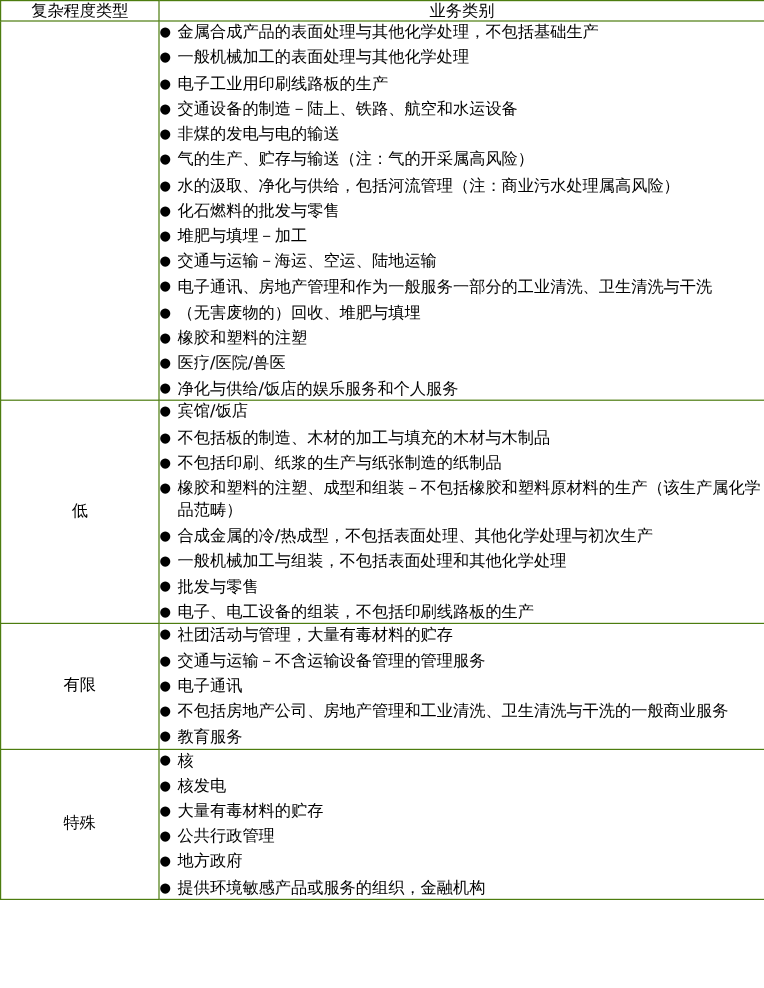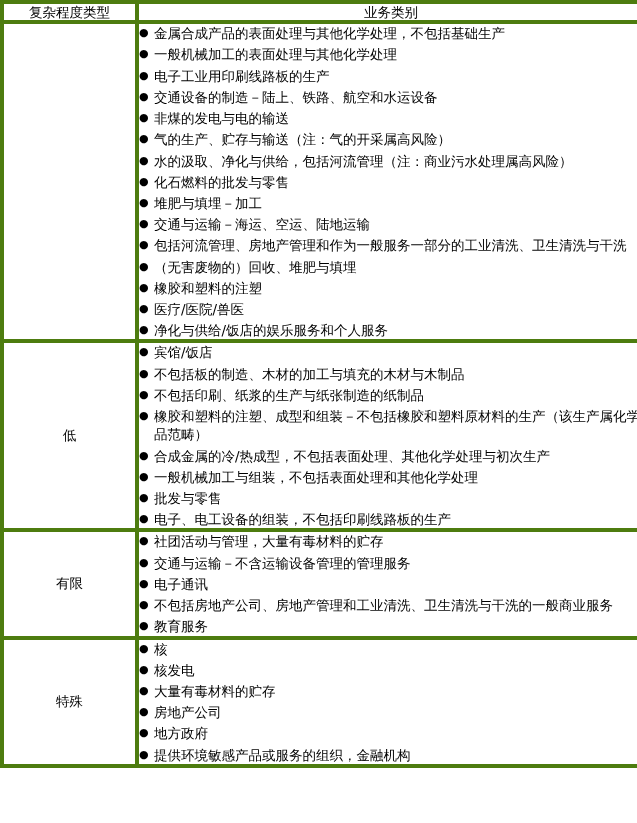--- a/index.html
+++ b/index.html
@@ -20,21 +20,21 @@
     box-sizing: border-box;
     position: relative;
   }
   table.risk-table {
     border-collapse: collapse;
     width: 635px;
     margin: 0;
     table-layout: fixed;
   }
   table.risk-table td, table.risk-table th {
-    border: 4px solid #4d7c0f;
+    border: 1px solid #4d7c0f;
     vertical-align: middle;
     padding: 0;
     margin-left: 31px;
   }
   .col-cat {
     width: 131px;
   }
   .col-biz {
     width: 504px;
   }
@@ -97,21 +97,21 @@
               <li><span class="bullet">●</span><span>金属合成产品的表面处理与其他化学处理，不包括基础生产</span></li>
               <li><span class="bullet">●</span><span>一般机械加工的表面处理与其他化学处理</span></li>
               <li><span class="bullet">●</span><span>电子工业用印刷线路板的生产</span></li>
               <li><span class="bullet">●</span><span>交通设备的制造－陆上、铁路、航空和水运设备</span></li>
               <li><span class="bullet">●</span><span>非煤的发电与电的输送</span></li>
               <li><span class="bullet">●</span><span>气的生产、贮存与输送（注：气的开采属高风险）</span></li>
               <li><span class="bullet">●</span><span>水的汲取、净化与供给，包括河流管理（注：商业污水处理属高风险）</span></li>
               <li><span class="bullet">●</span><span>化石燃料的批发与零售</span></li>
               <li><span class="bullet">●</span><span>堆肥与填埋－加工</span></li>
               <li><span class="bullet">●</span><span>交通与运输－海运、空运、陆地运输</span></li>
-              <li><span class="bullet">●</span><span>包括河流管理、房地产管理和作为一般服务一部分的工业清洗、卫生清洗与干洗</span></li>
+              <li><span class="bullet">●</span><span>电子通讯、房地产管理和作为一般服务一部分的工业清洗、卫生清洗与干洗</span></li>
               <li><span class="bullet">●</span><span>（无害废物的）回收、堆肥与填埋</span></li>
               <li><span class="bullet">●</span><span>橡胶和塑料的注塑</span></li>
               <li><span class="bullet">●</span><span>医疗/医院/兽医</span></li>
               <li><span class="bullet">●</span><span>净化与供给/饭店的娱乐服务和个人服务</span></li>
             </ul>
           </td>
         </tr>
         <tr>
           <td class="col-cat cat-cell">低</td>
           <td class="col-biz biz-cell">
@@ -139,21 +139,21 @@
             </ul>
           </td>
         </tr>
         <tr>
           <td class="col-cat cat-cell">特殊</td>
           <td class="col-biz biz-cell">
             <ul class="biz-list">
               <li><span class="bullet">●</span><span>核</span></li>
               <li><span class="bullet">●</span><span>核发电</span></li>
               <li><span class="bullet">●</span><span>大量有毒材料的贮存</span></li>
-              <li><span class="bullet">●</span><span>房地产公司</span></li>
+              <li><span class="bullet">●</span><span>公共行政管理</span></li>
               <li><span class="bullet">●</span><span>地方政府</span></li>
               <li><span class="bullet">●</span><span>提供环境敏感产品或服务的组织，金融机构</span></li>
             </ul>
           </td>
         </tr>
       </tbody>
   </table>
 </div>
 
 </body></html>

